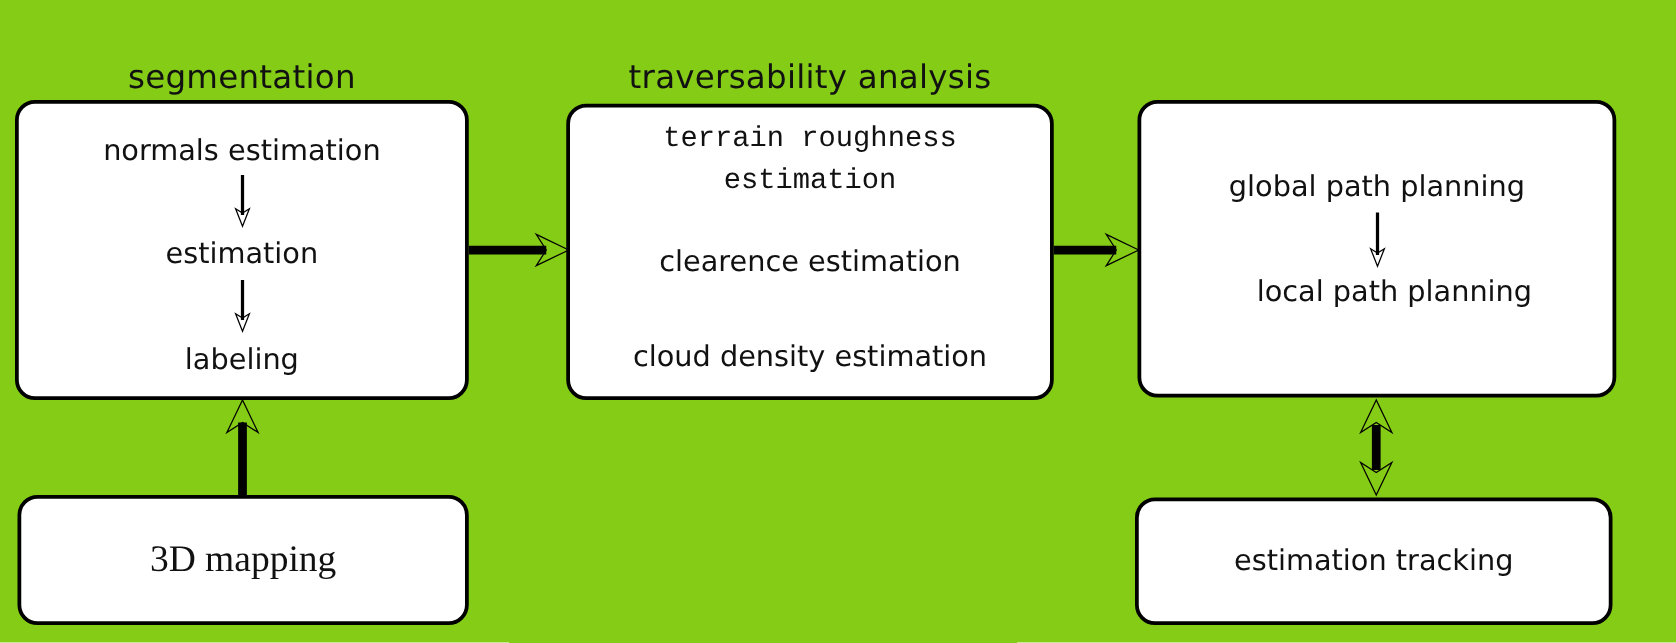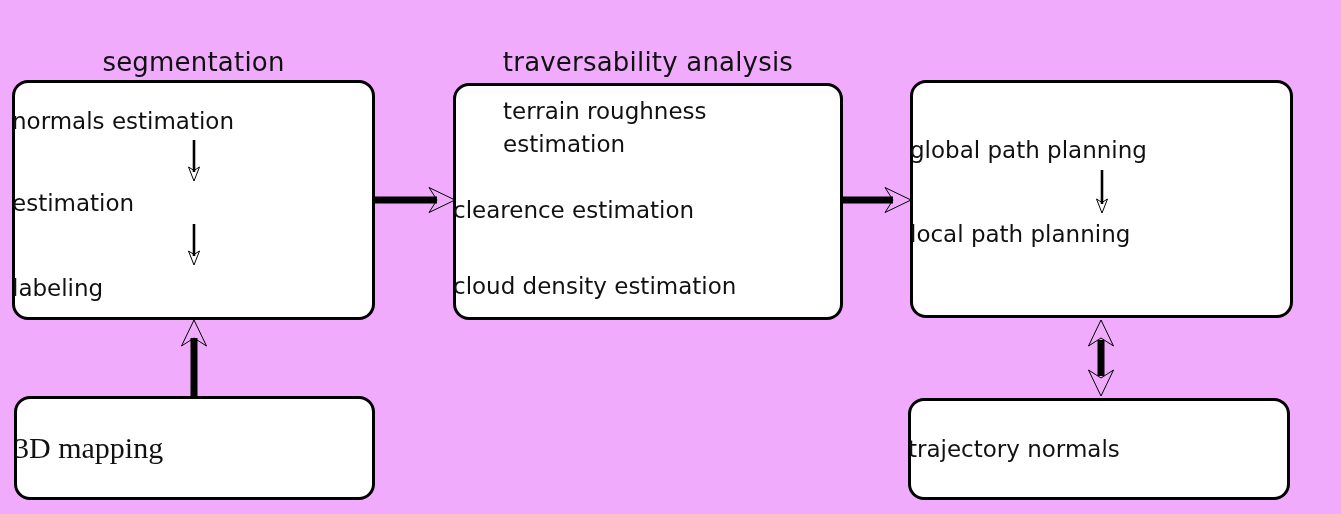--- a/index.html
+++ b/index.html
@@ -4,21 +4,21 @@
 <style>
   html, body {
     margin: 0;
     padding: 0;
     background: #ffffff;
   }
   #canvas {
     position: relative;
     width: 1341px;
     height: 514px;
-    background: #f0abfc;
+    background: #84cc16;
     font-family: "DejaVu Sans", sans-serif;
     color: #000000;
     overflow: hidden;
   }
   .group-title {
     position: absolute;
     text-align: center;
     font-size: 26px;
     line-height: 30px;
     letter-spacing: 0.2px;
@@ -27,28 +27,30 @@
   }
   .box {
     position: absolute;
     box-sizing: border-box;
     border: 3px solid #000000;
     border-radius: 16px;
     background: #ffffff;
   }
   .node-label {
     position: absolute;
+    text-align: center;
     font-size: 23px;
     line-height: 30px;
     color: #111111;
     white-space: nowrap;
   }
   .node-label.two-line {
     white-space: normal;
     line-height: 33px;
+    font-family: Liberation Mono, monospace;
   }
   .node-label.big {
     font-size: 30px;
     line-height: 36px;
     font-family: Liberation Serif, serif;
   }
   .arrow-svg {
     position: absolute;
     overflow: visible;
   }
@@ -108,21 +110,21 @@
   </svg>
 
   <div class="node-label" style="left:910px; top:219px; width:411px;">local path planning</div>
 
   <div class="box" style="left:14px; top:396px; width:361px; height:104px;"></div>
 
   <div class="node-label big" style="left:14px; top:430px; width:361px;">3D mapping</div>
 
   <div class="box" style="left:908px; top:398px; width:382px; height:102px;"></div>
 
-  <div class="node-label" style="left:908px; top:434px; width:382px;">trajectory normals</div>
+  <div class="node-label" style="left:908px; top:434px; width:382px;">estimation tracking</div>
 
   <svg class="arrow-svg" style="left:375px; top:186px;" width="82" height="28">
     <line x1="0" y1="14" x2="62" y2="14" stroke-width="7"></line>
     <path class="arrow-head" d="M80,14 L54,1.5 L62,14 L54,26.5 Z"></path>
   </svg>
 
   <svg class="arrow-svg" style="left:843px; top:186px;" width="70" height="28">
     <line x1="0" y1="14" x2="50" y2="14" stroke-width="7"></line>
     <path class="arrow-head" d="M68,14 L42,1.5 L50,14 L42,26.5 Z"></path>
   </svg>

